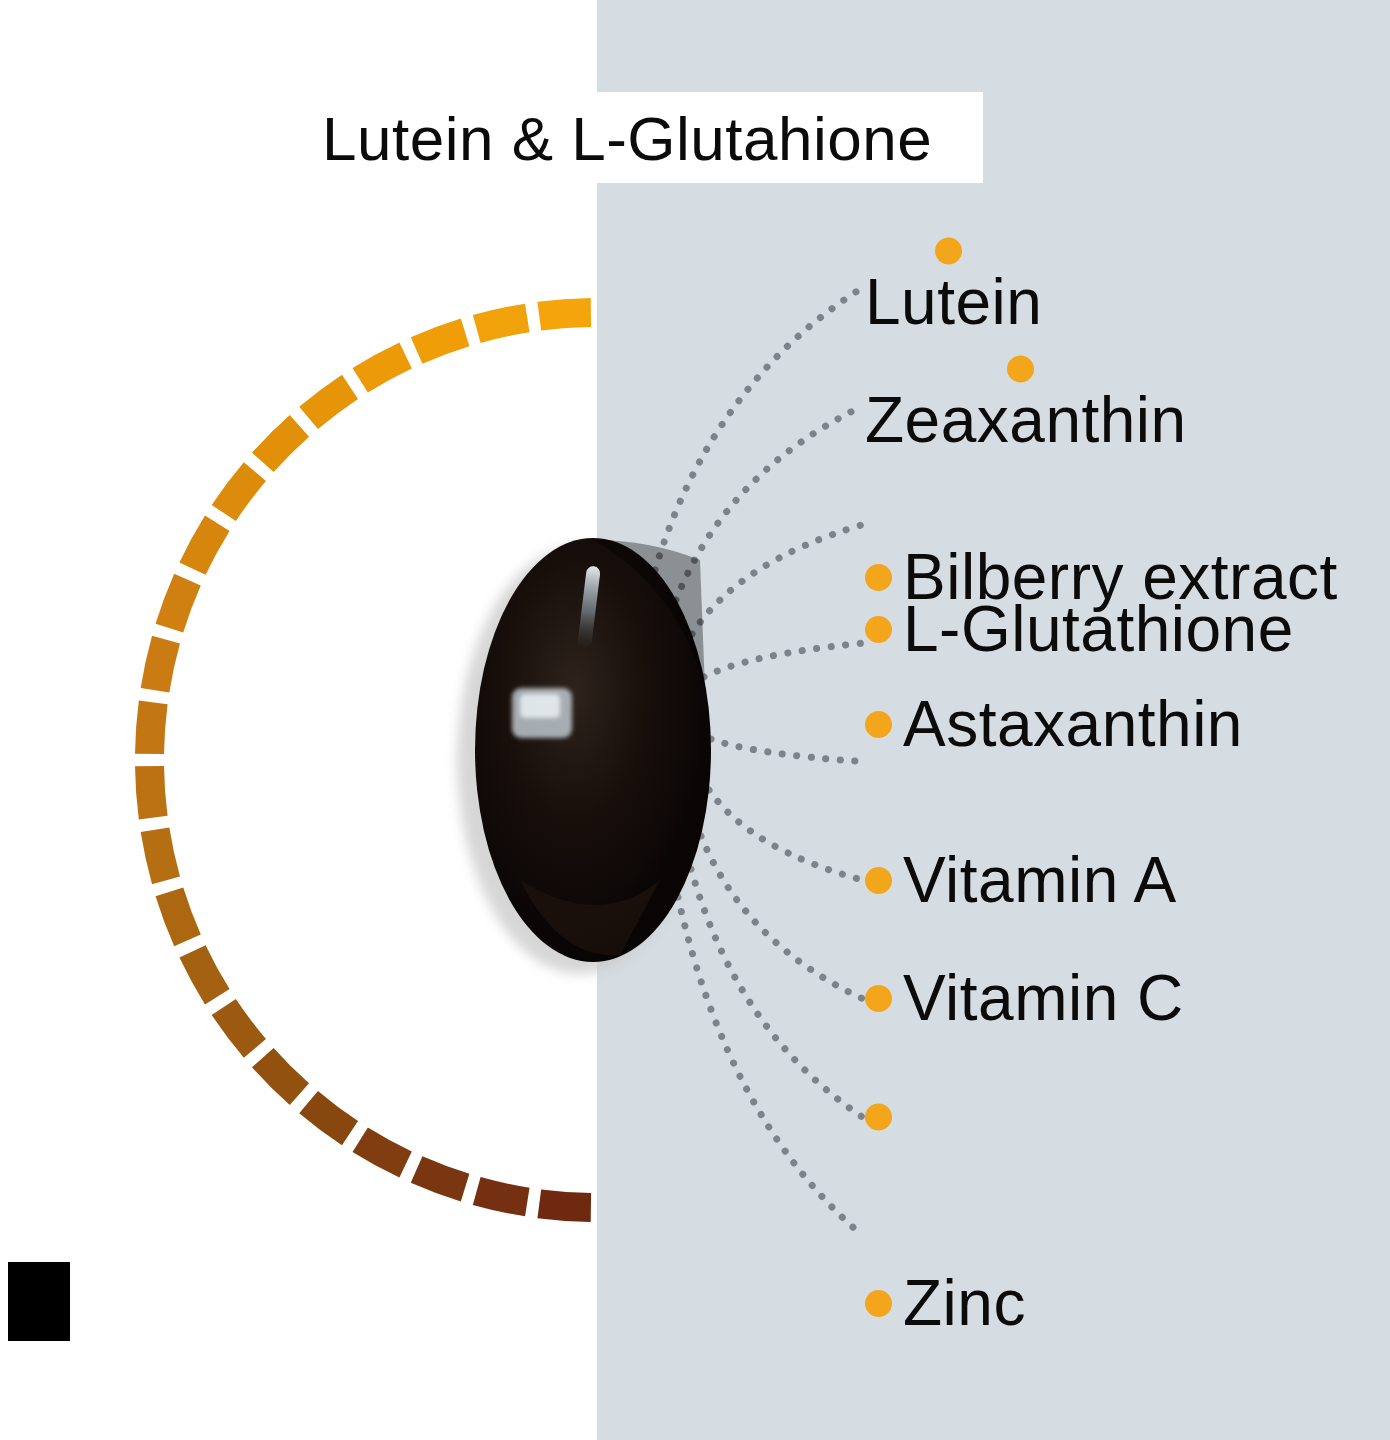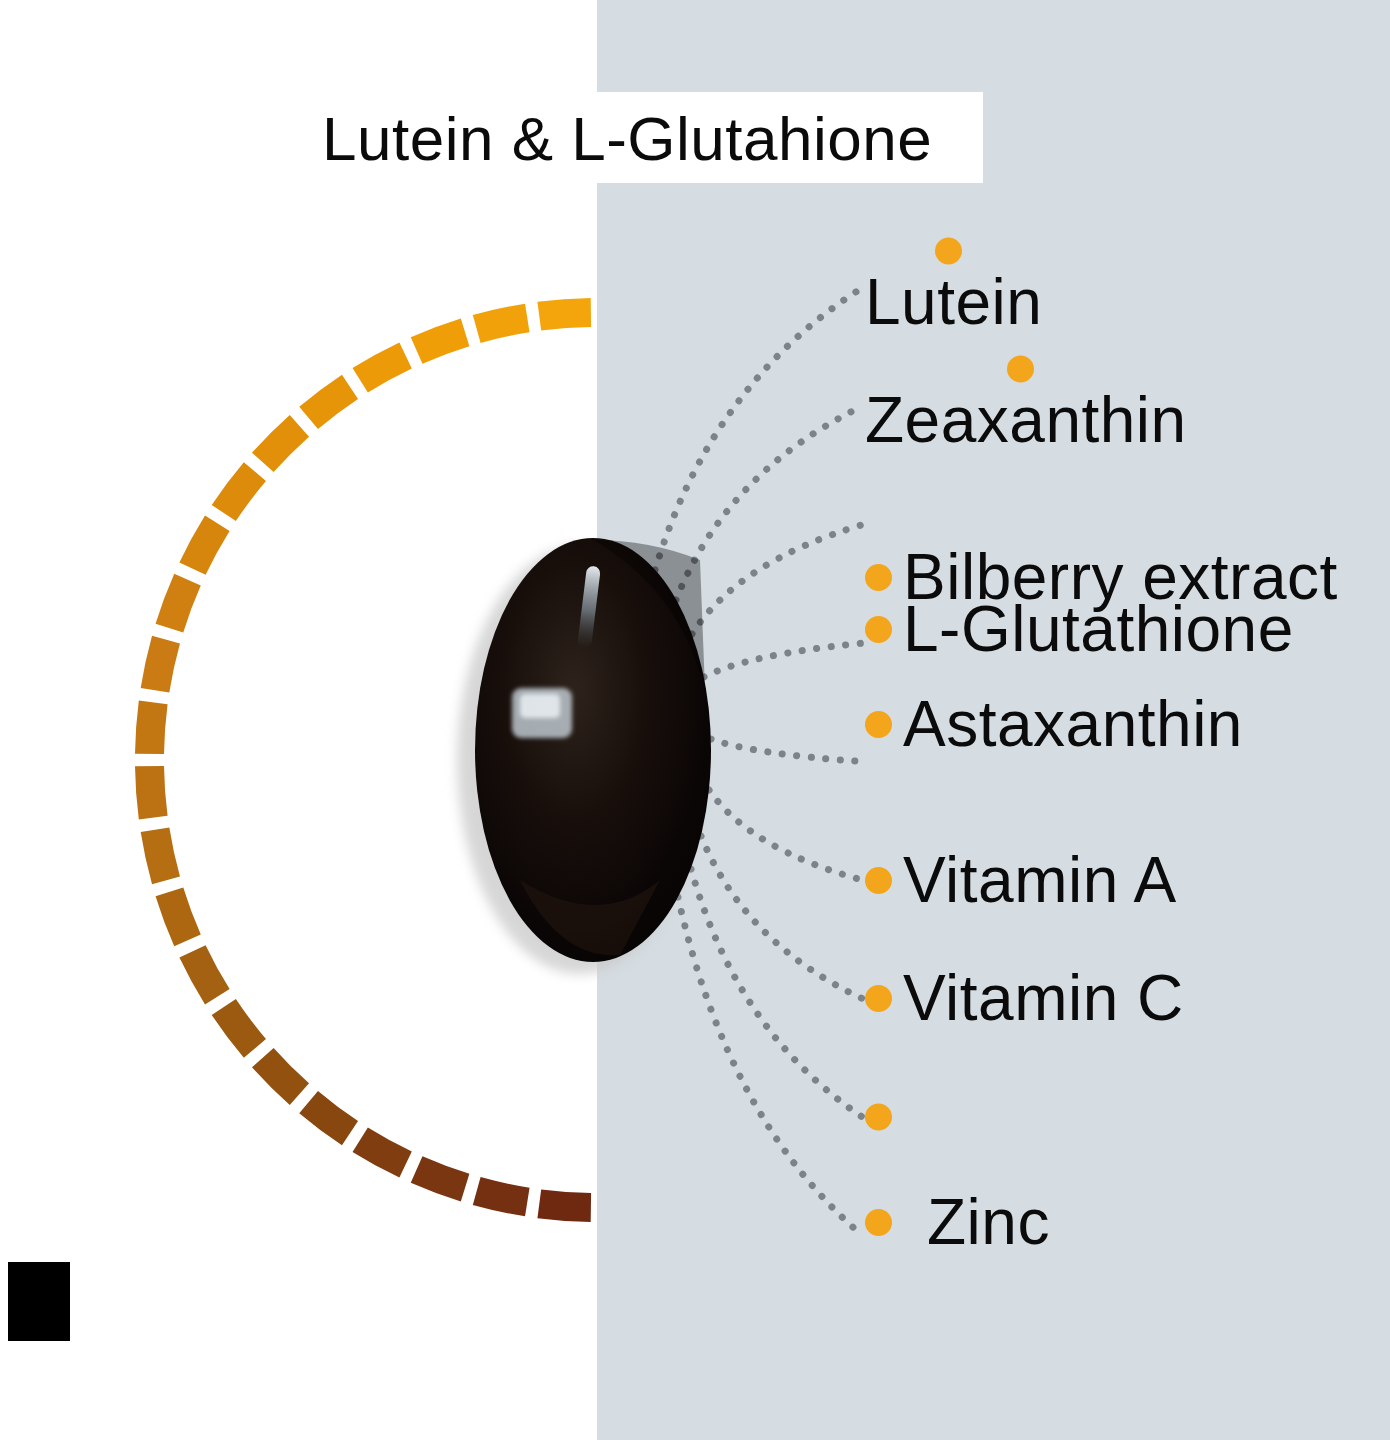--- a/index.html
+++ b/index.html
@@ -156,19 +156,19 @@
         <span class="dot"></span>
         <span class="lbl">Vitamin A</span>
       </li>
       <li class="ing" style="top: 998.4px; justify-content: center;">
         <span class="dot"></span>
         <span class="lbl">Vitamin C</span>
       </li>
       <li class="ing" style="top: 1116.8px;">
         <span class="dot"></span>
       </li>
-      <li class="ing" style="top: 1222px; gap: 24px;">
+      <li class="ing" style="top: 1303px;">
         <span class="dot"></span>
         <span class="lbl">Zinc</span>
       </li>
     </ul>
 
 </div>
 
 </body></html>

